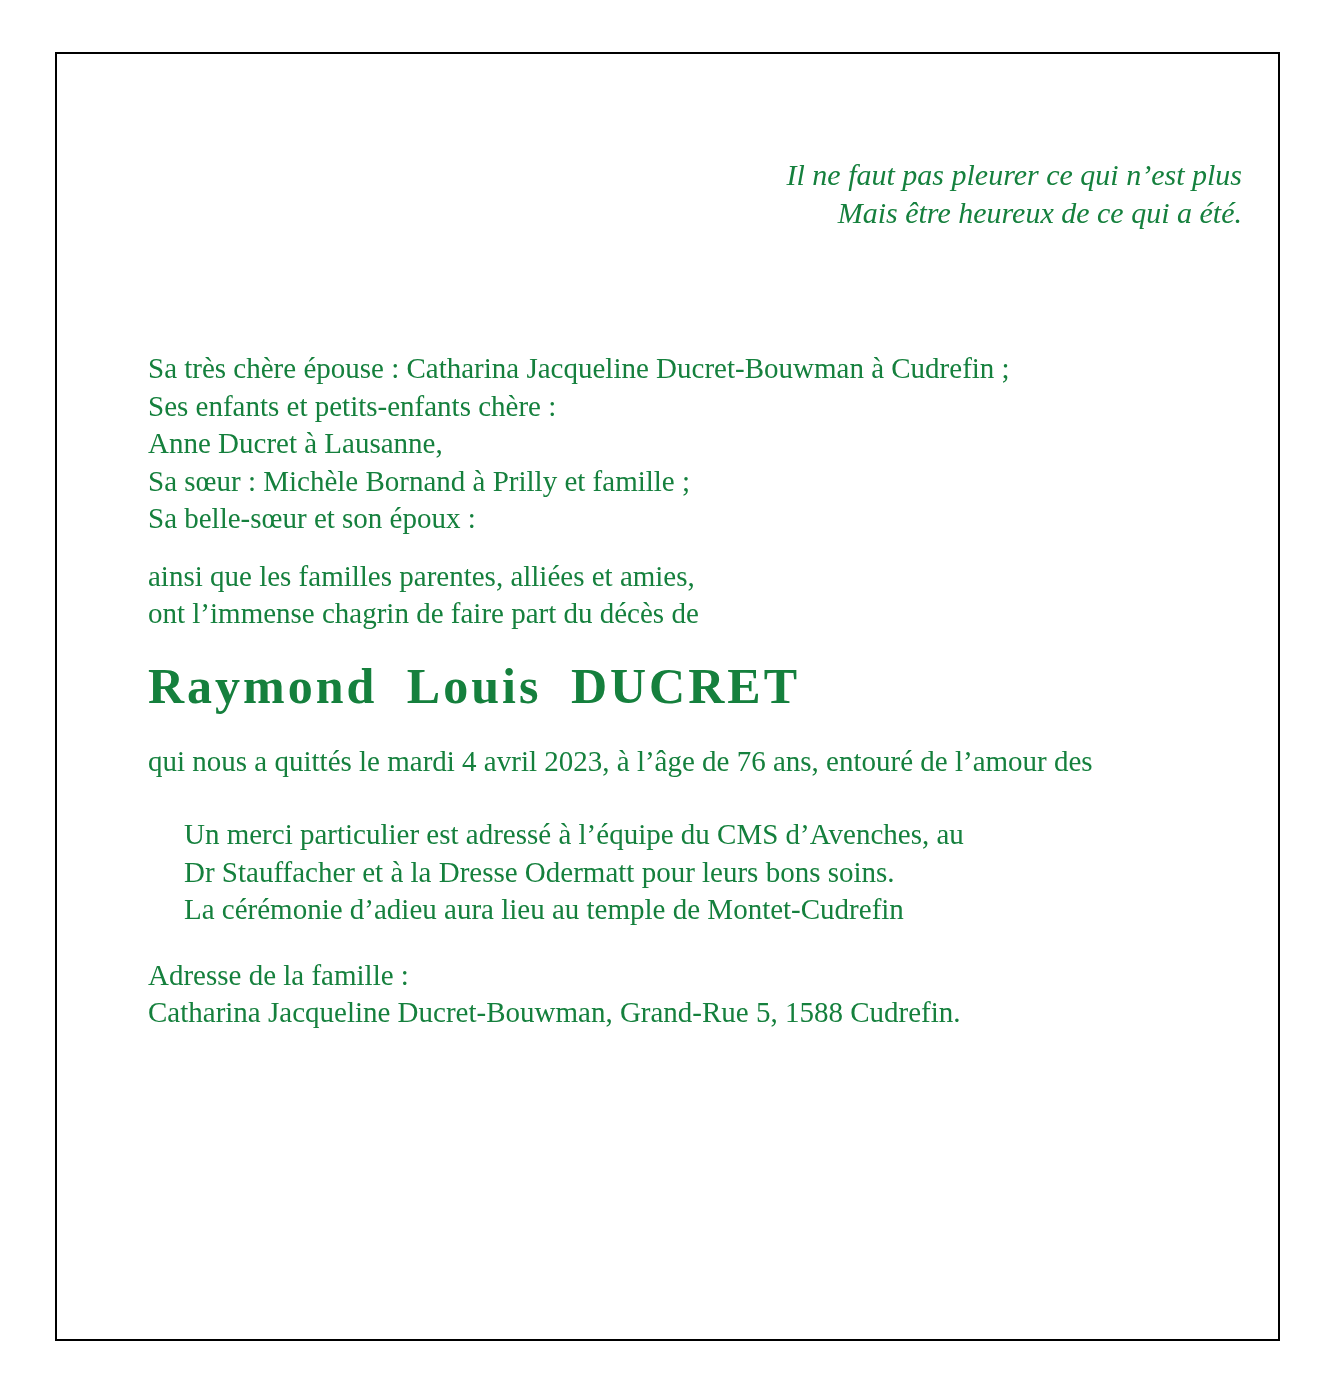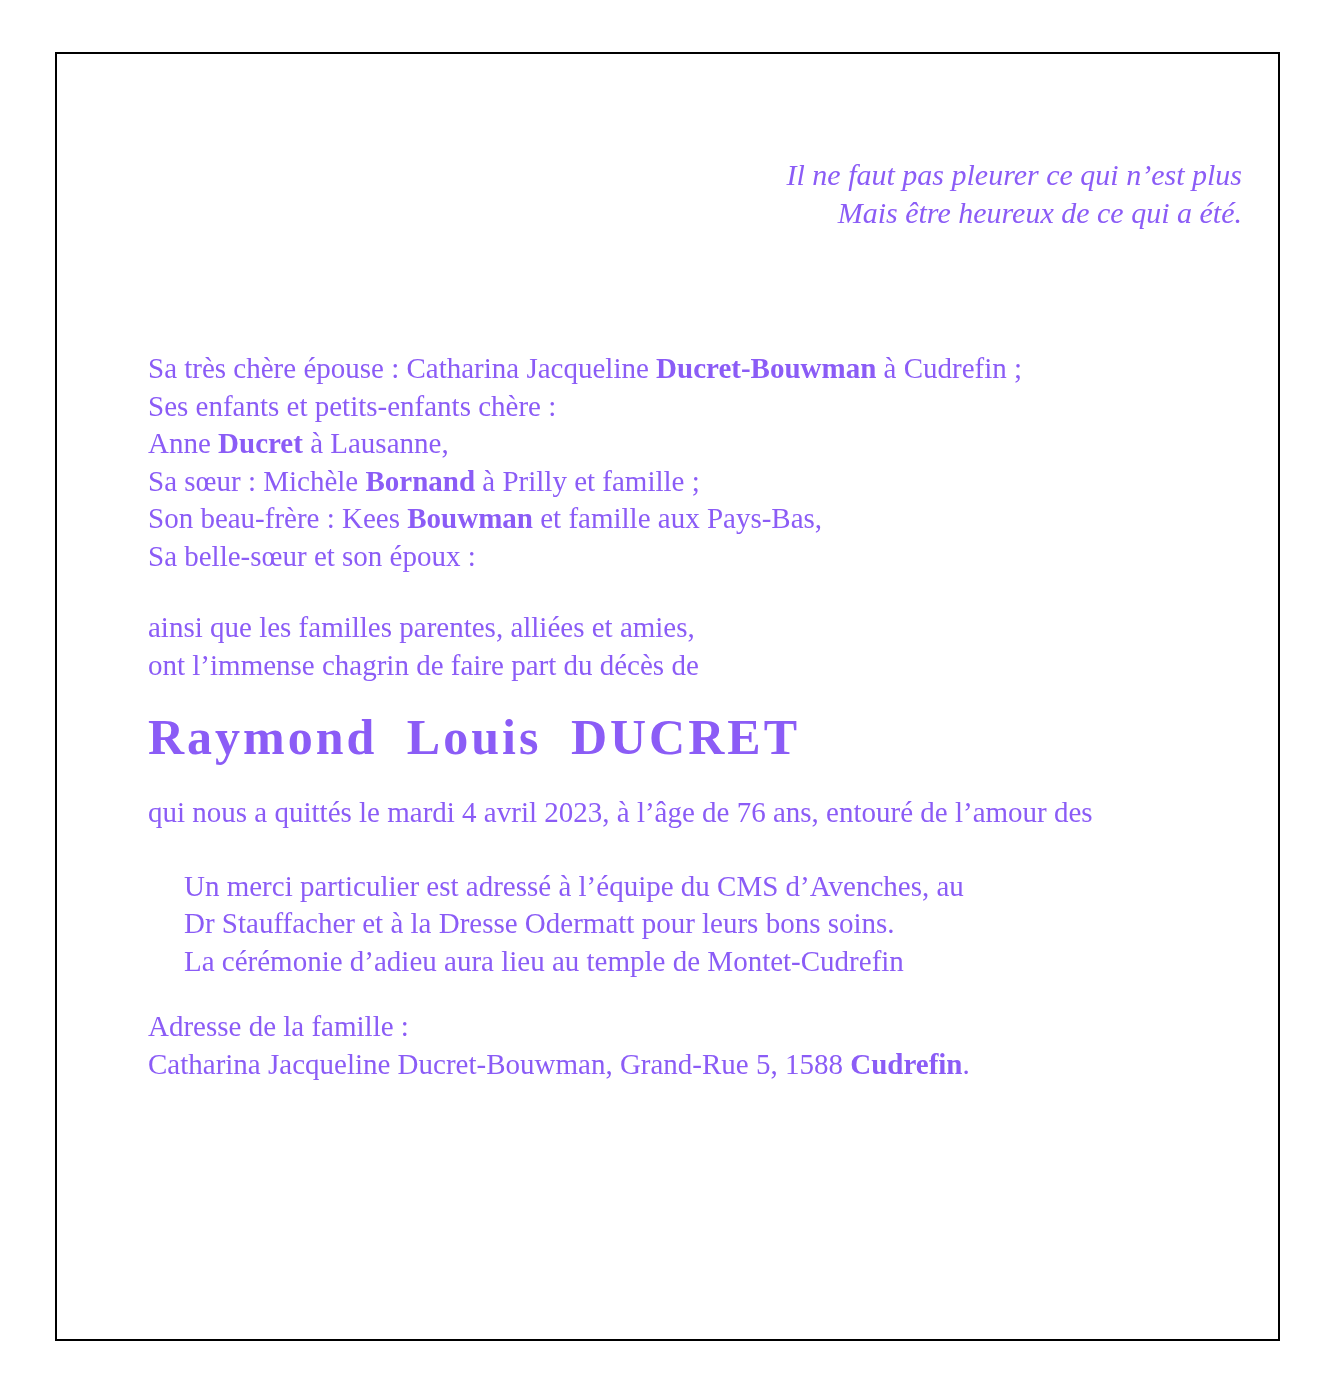--- a/index.html
+++ b/index.html
@@ -5,21 +5,21 @@
   html, body {
     margin: 0;
     padding: 0;
     background: #ffffff;
   }
   .page {
     position: relative;
     width: 1330px;
     height: 1394px;
     background: #ffffff;
-    color: #8b5cf6;
+    color: #15803d;
     font-family: "Liberation Serif", serif;
     overflow: hidden;
   }
   .frame {
     position: absolute;
     left: 55px;
     top: 52px;
     width: 1225px;
     height: 1289px;
     border: 2px solid #000000;
@@ -35,23 +35,23 @@
   .content {
     margin-top: 118px;
     margin-left: 91px;
     font-size: 29px;
     line-height: 37.5px;
   }
   .para .line {
     white-space: nowrap;
   }
   .b {
-    font-weight: bold;
+    font-weight: normal;
   }
-  .para-intro   { margin-top: 34px; }
+  .para-intro   { margin-top: 20px; }
   .name {
     margin: 22px 0 0 0;
     font-size: 50px;
     line-height: 62px;
     font-weight: bold;
     letter-spacing: 3px;
     word-spacing: 14px;
   }
   .para-death   { margin-top: 26px; }
   .para-thanks  { margin-top: 36px; margin-left: 36px; }
@@ -67,21 +67,20 @@
       <div class="qline">Il ne faut pas pleurer ce qui n’est plus</div>
       <div class="qline">Mais être heureux de ce qui a été.</div>
     </div>
 
     <div class="content">
       <div class="para para-family">
           <div class="line"><span>Sa très chère épouse : Catharina Jacqueline </span><span class="b">Ducret-Bouwman</span><span> à Cudrefin ;</span></div>
           <div class="line"><span>Ses enfants et petits-enfants chère :</span></div>
           <div class="line"><span>Anne </span><span class="b">Ducret</span><span> à Lausanne,</span></div>
           <div class="line"><span>Sa sœur : Michèle </span><span class="b">Bornand</span><span> à Prilly et famille ;</span></div>
-          <div class="line"><span>Son beau-frère : Kees </span><span class="b">Bouwman</span><span> et famille aux Pays-Bas,</span></div>
           <div class="line"><span>Sa belle-sœur et son époux :</span></div>
         </div>
       <div class="para para-intro">
           <div class="line"><span>ainsi que les familles parentes, alliées et amies,</span></div>
           <div class="line"><span>ont l’immense chagrin de faire part du décès de</span></div>
         </div>
       <h1 class="name">Raymond Louis DUCRET</h1>
       <div class="para para-death">
           <div class="line"><span>qui nous a quittés le mardi 4 avril 2023, à l’âge de 76 ans, entouré de l’amour des</span></div>
         </div>

